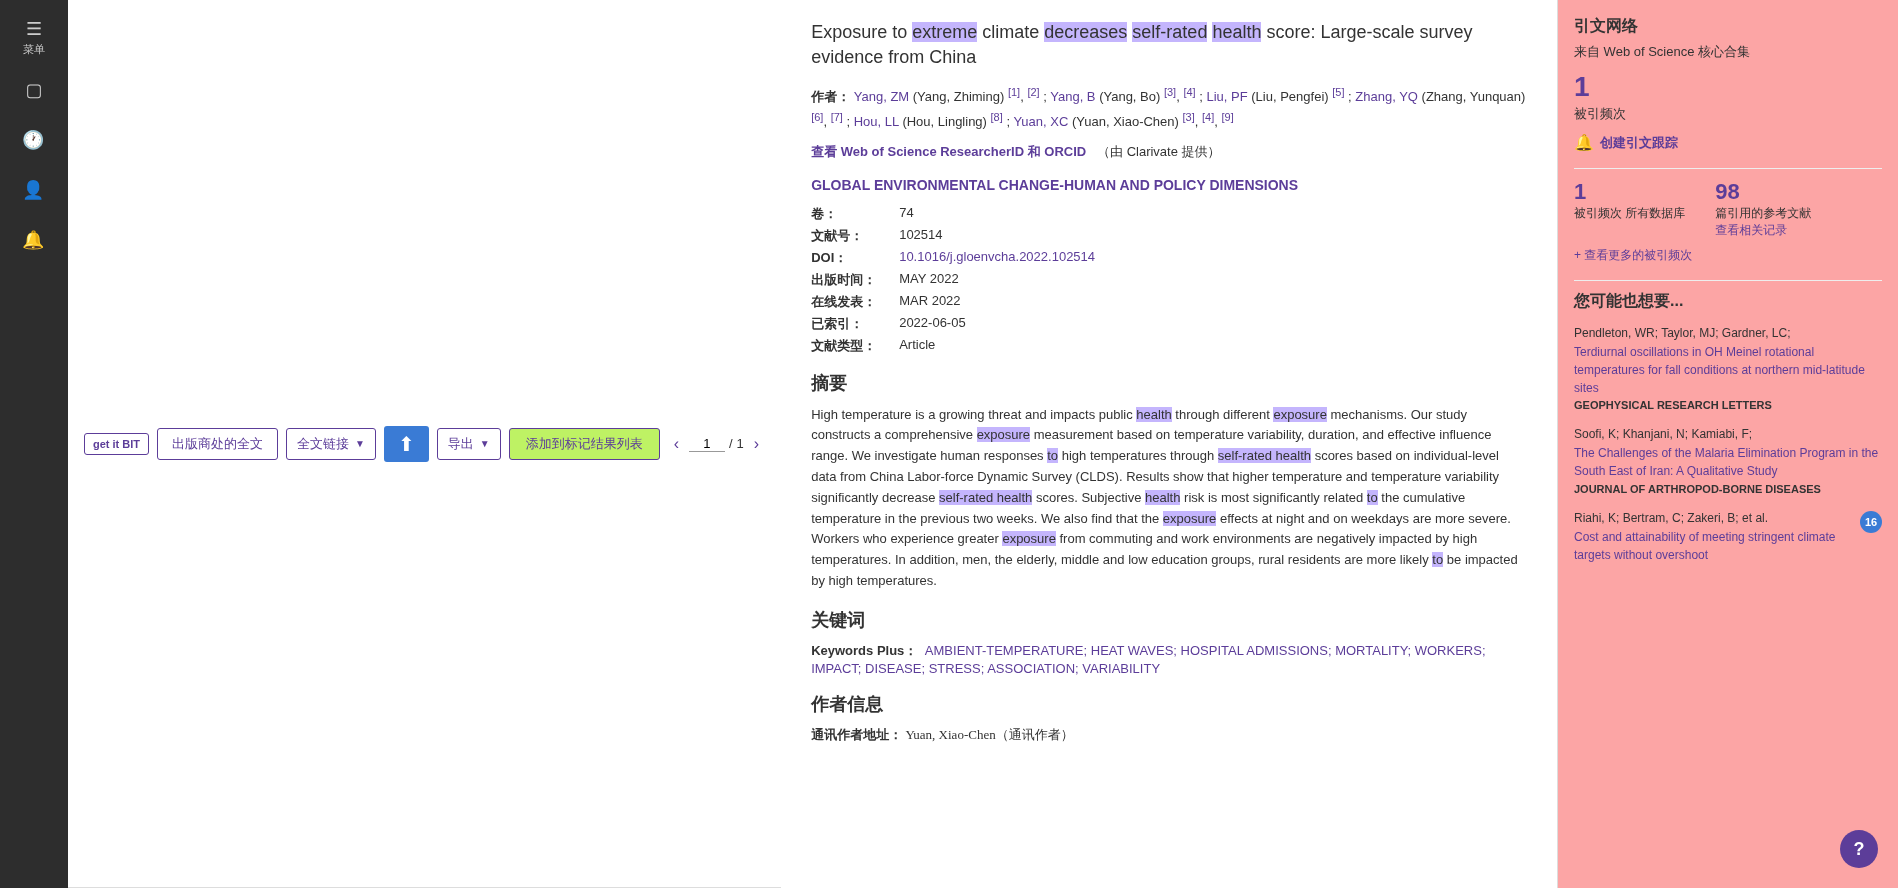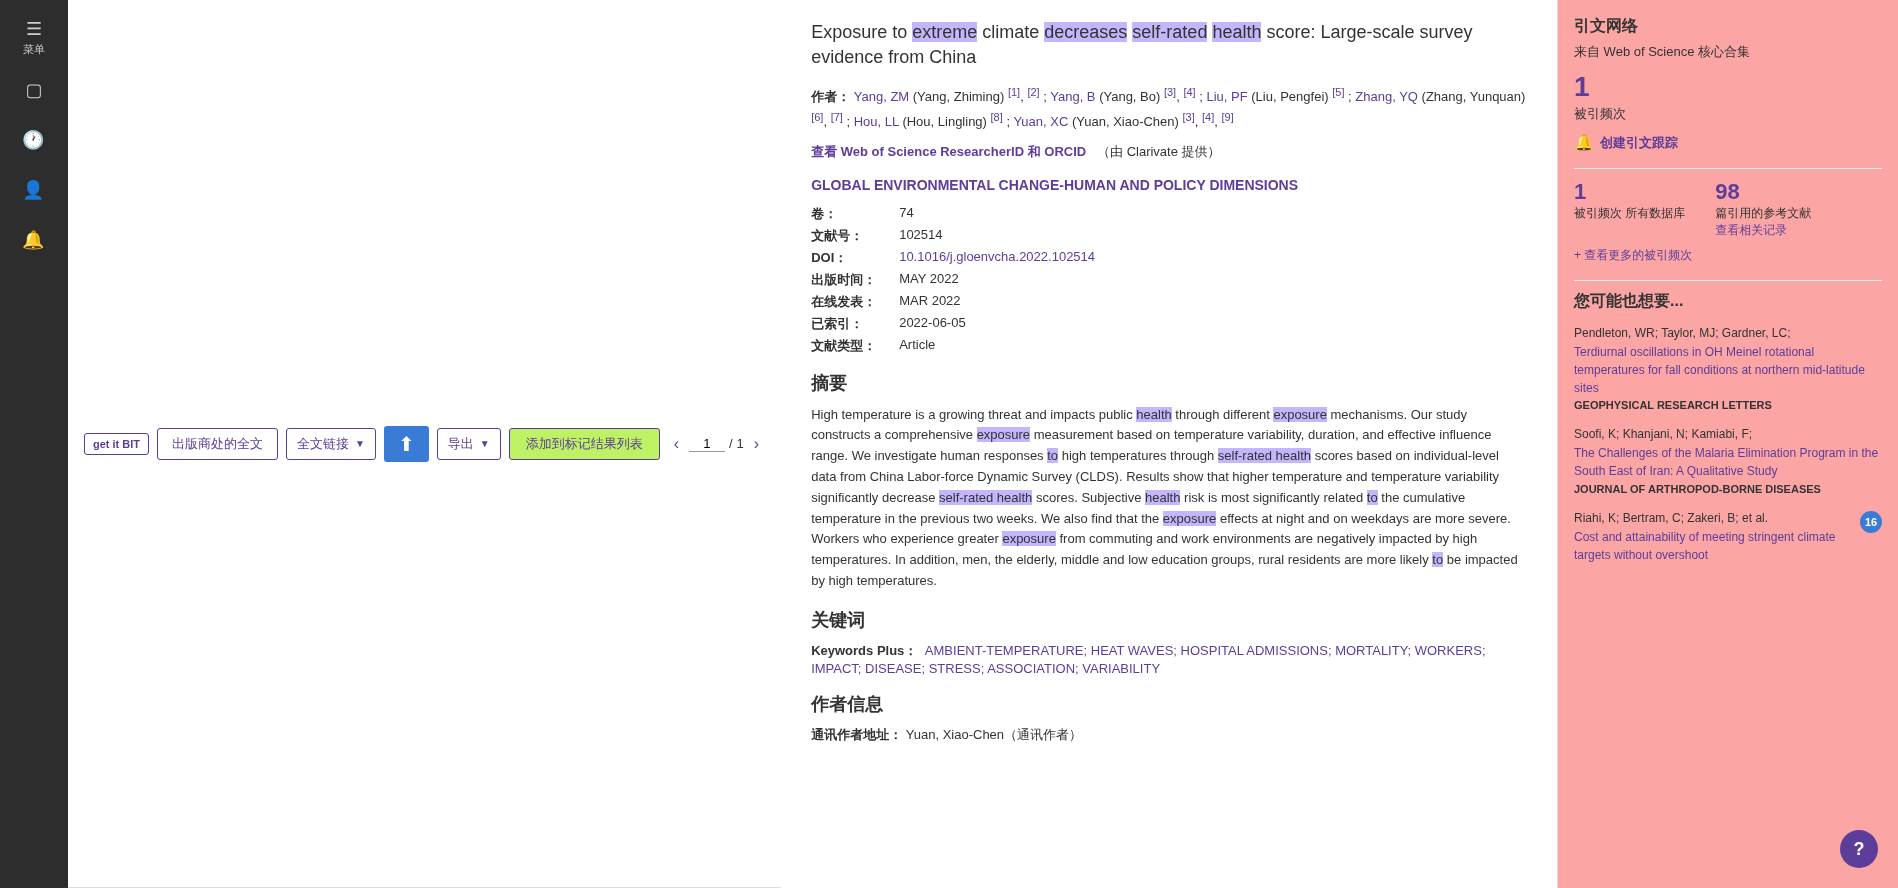--- a/index.html
+++ b/index.html
@@ -223,21 +223,21 @@
       color: #333;
     }
 
     .keywords-section { margin-bottom: 16px; }
     .keywords-label { font-weight: bold; font-size: 13px; }
     .keyword-highlight { background: #ffff00; }
     .keywords-plus-label { font-weight: bold; font-size: 13px; margin-top: 6px; }
     .keywords-plus-values { font-size: 13px; color: #5c3d99; }
 
     .author-info-section .section-title { font-size: 18px; font-weight: bold; }
-    .author-address { font-size: 13px; color: #333; margin-top: 4px; }
+    .author-address { font-size: 13px; color: #333; margin-top: 4px; font-family: Liberation Serif, serif; }
 
     
     .citation-network-title {
       font-size: 16px;
       font-weight: bold;
       margin-bottom: 6px;
     }
     .from-wos {
       font-size: 13px;
       margin-bottom: 10px;

